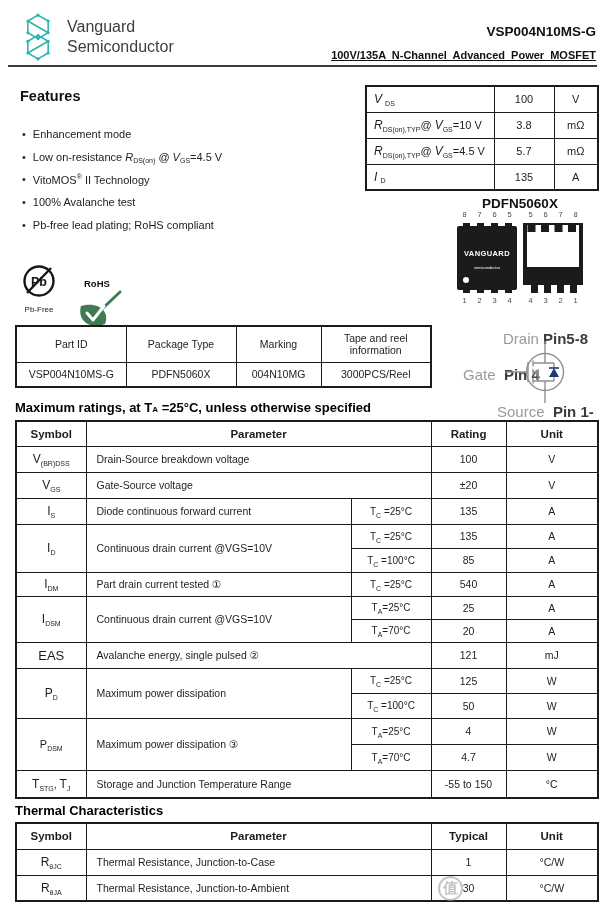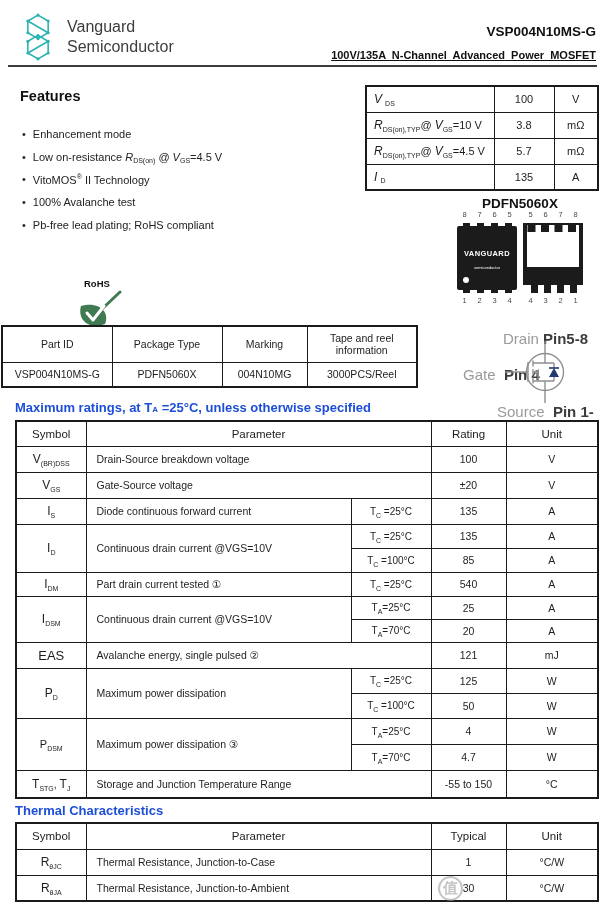--- a/index.html
+++ b/index.html
@@ -25,21 +25,21 @@
   
   .badge-label { font-size:8px; color:#1a1a1a; text-align:center; }
   .rohs-label { font-size:9.5px; font-weight:bold; color:#111; }
   .hf-circle { width:31px; height:31px; border:3px solid #161616; border-radius:50%;
                display:flex; align-items:center; justify-content:center; font-size:12.5px; font-weight:bold; }
   .hf-text { font-size:15.5px; color:#2a2a2a; }
 
   
   table { border-collapse:collapse; table-layout:fixed; background:#fff; }
   td, th { border:1px solid #1b1b1b; text-align:center; vertical-align:middle; font-size:10.5px; color:#1d1d1d; padding:0; }
-  th { font-size:11.5px; font-weight:normal; }
+  th { font-size:11.5px; font-weight:bold; }
   .outer2 { border:2px solid #1b1b1b; }
   .param { text-align:left !important; padding-left:10px !important; }
   .sm { font-size:12px; }
   .sb { font-size:7px; position:relative; top:3px; }
   .condtxt { font-size:10px; }
 
   
   .qs td { height:26px; font-size:11px; }
   .qp { text-align:left !important; padding-left:7px !important; }
   .qsym { font-style:italic; font-size:12px; }
@@ -47,21 +47,21 @@
 
   
   .pkg-name { font-size:13.5px; font-weight:bold; text-align:center; color:#111; }
   .pin-row { display:flex; justify-content:space-around; width:60px; font-size:7.5px; color:#4a4a4a; }
 
   
   .gray-lb { color:#9a9a9a; }
   .pin-lb { font-size:15px; color:#3c3c3c; }
 
   
-  .tbl-title { font-size:13px; font-weight:bold; color:#1d4ed8; }
+  .tbl-title { font-size:13px; font-weight:bold; color:#000000; }
   .tsub { font-size:8px; }
 
   
   .watermark { display:flex; align-items:center; gap:3px; color:#9e9e9e; opacity:0.6; font-weight:bold; }
   .wm-badge { width:25px; height:25px; border:2px solid #9e9e9e; border-radius:50%; font-size:15px;
               display:flex; align-items:center; justify-content:center; }
   .wm-text { font-size:23px; letter-spacing:1px; }
 </style>
 </head>
 <body>
@@ -115,20 +115,28 @@
     <div class="feature-item">
       <span class="bullet">•</span>
       <span>100% Avalanche test</span>
     </div>
     <div class="feature-item">
       <span class="bullet">•</span>
       <span>Pb-free lead plating; RoHS compliant</span>
     </div>
   </div>
 
+  <div class="abs" style="left:16px;top:263px;">
+    <svg width="46" height="38" viewBox="0 0 46 38">
+      <circle cx="23" cy="18" r="14.5" stroke="#161616" stroke-width="2.4" fill="none"></circle>
+      <text x="23" y="23" text-anchor="middle" font-size="12.5" font-weight="bold" fill="#161616">Pb</text>
+      <line x1="11" y1="30" x2="35" y2="5" stroke="#161616" stroke-width="2.4"></line>
+    </svg>
+    <div class="badge-label">Pb-Free</div>
+  </div>
 
   <div class="abs" style="left:76px;top:266px;width:56px;">
     <div class="rohs-label" style="padding-left:8px;margin-top:12px;">RoHS</div>
     <svg width="52" height="40" viewBox="0 0 52 40" style="margin-top:1px;">
       <path d="M5 16 C 1 30, 13 40, 29 34 C 34 22, 23 11, 5 16 Z" fill="#3f7a50"></path>
       <path d="M26 19 L44 2" stroke="#3f7a50" stroke-width="3" fill="none" stroke-linecap="round"></path>
       <polyline points="11,23 17,30 28,16" stroke="#ffffff" stroke-width="3" fill="none" stroke-linecap="round" stroke-linejoin="round"></polyline>
     </svg>
   </div>
 
@@ -214,21 +222,21 @@
       <span>3</span>
       <span>4</span>
   </div>
   <div class="abs pin-row" style="left:523px;top:296px;">
     <span>4</span>
       <span>3</span>
       <span>2</span>
       <span>1</span>
   </div>
 
-  <table class="abs outer2" style="left:1px;top:325px;width:415px;">
+  <table class="abs outer2" style="left:15px;top:325px;width:415px;">
     <colgroup>
         <col style="width:110px">
         <col style="width:110px">
         <col style="width:85px">
         <col style="width:110px">
       </colgroup>
     <tbody>
         <tr style="height:36px;">
       <td>Part ID</td>
       <td>Package Type</td>

